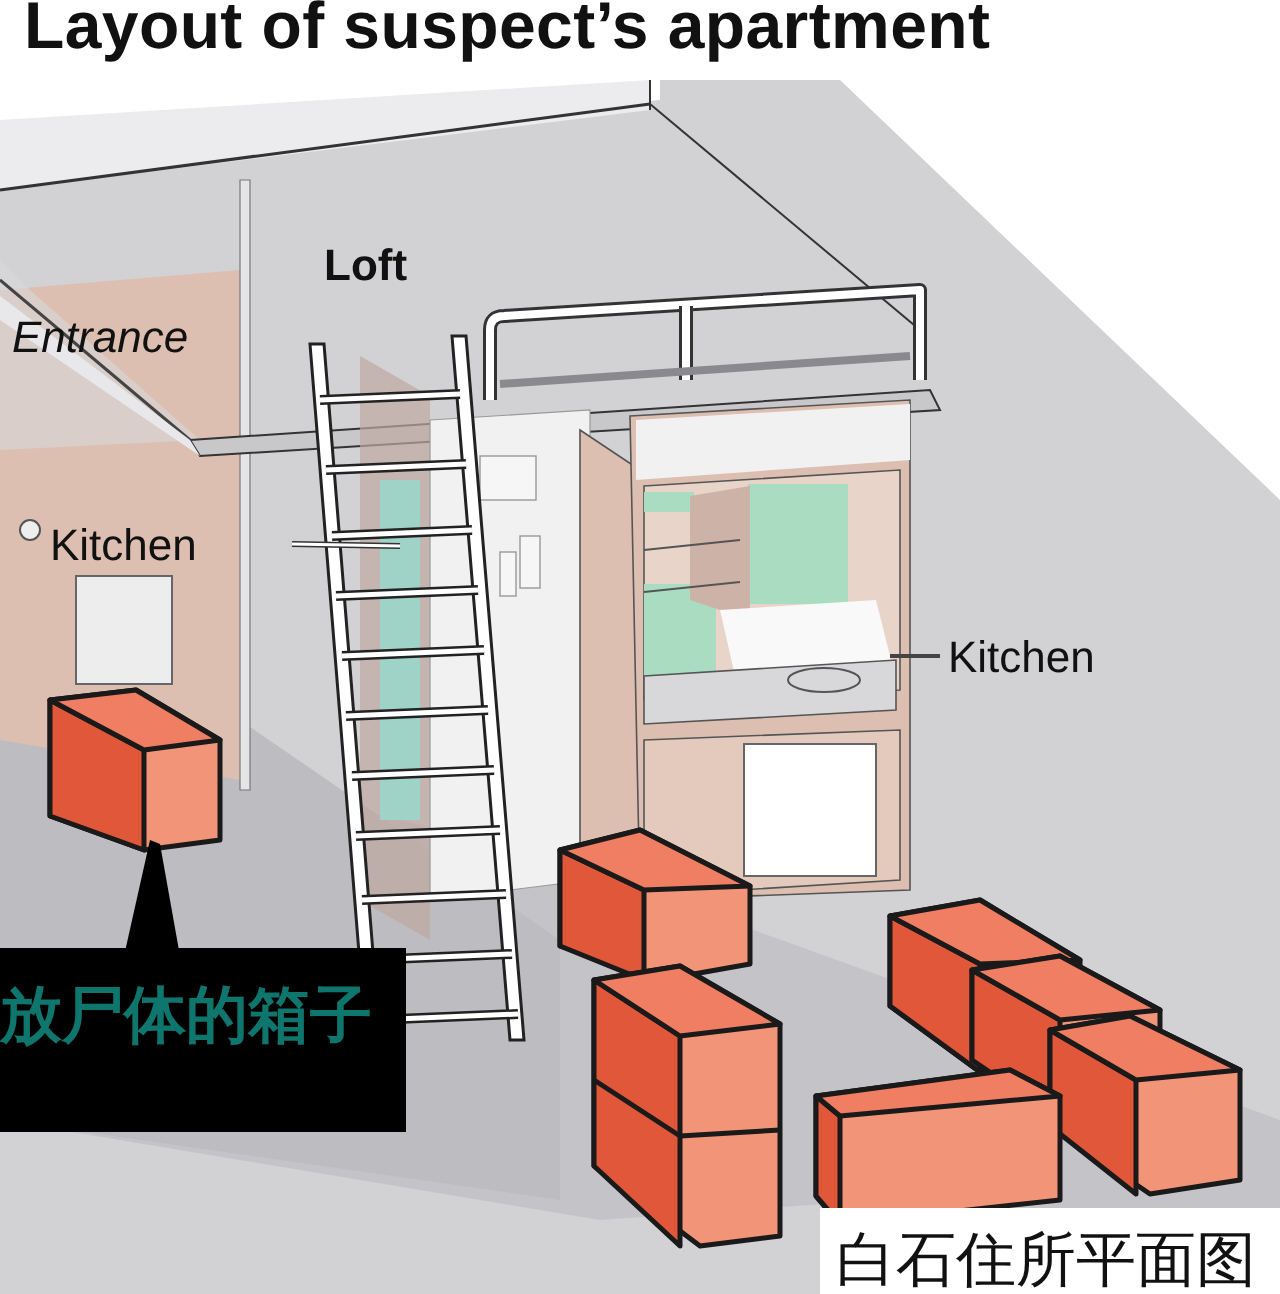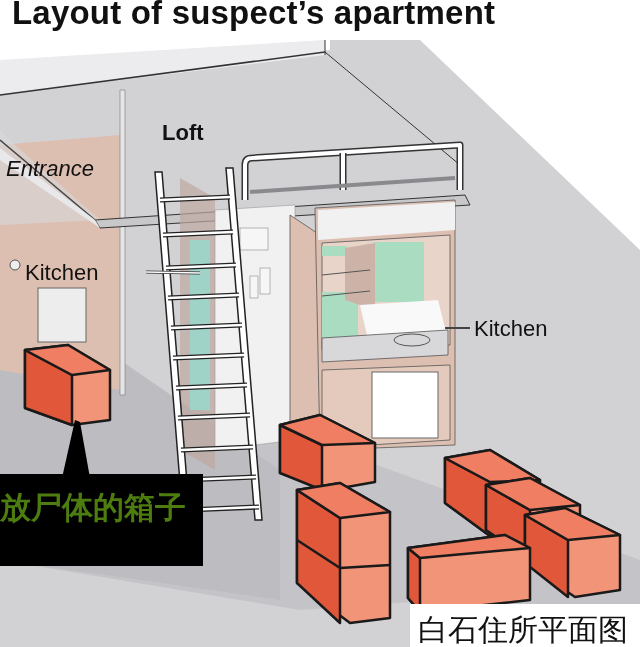--- a/index.html
+++ b/index.html
@@ -1,21 +1,21 @@
 <!DOCTYPE html>
 <html><head>
 <meta charset="utf-8">
 <style>
   html,body{margin:0;padding:0;background:#ffffff;}
   body{width:640px;height:647px;position:relative;overflow:hidden;font-family:"Liberation Sans",sans-serif;}
   .title{position:absolute;left:12px;top:-6px;font-size:33px;font-weight:bold;color:#111;letter-spacing:0.2px;white-space:nowrap;}
   svg.scene{position:absolute;left:0;top:0;}
   .lbl{position:absolute;font-size:22px;color:#111;white-space:nowrap;}
   .callout{position:absolute;left:0;top:474px;width:203px;height:92px;background:#000;}
-  .callout-text{position:absolute;left:0;top:487px;font-size:31px;font-weight:bold;color:#4d7c0f;white-space:nowrap;font-family:"DejaVu Sans",sans-serif;}
+  .callout-text{position:absolute;left:0;top:487px;font-size:31px;font-weight:bold;color:#0f766e;white-space:nowrap;font-family:"DejaVu Sans",sans-serif;}
   .caption{position:absolute;left:418px;top:610px;font-size:30px;color:#111;white-space:nowrap;font-family:"DejaVu Sans",sans-serif;}
   .watermark{position:absolute;left:510px;top:612px;font-size:16px;color:rgba(255,255,255,0.85);white-space:nowrap;font-family:"DejaVu Sans",sans-serif;margin-top:44px;}
 </style>
 </head>
 <body>
 
 <div class="title">Layout of suspect’s apartment</div>
 
 <svg class="scene" width="640" height="647" viewBox="0 0 640 647">
 

